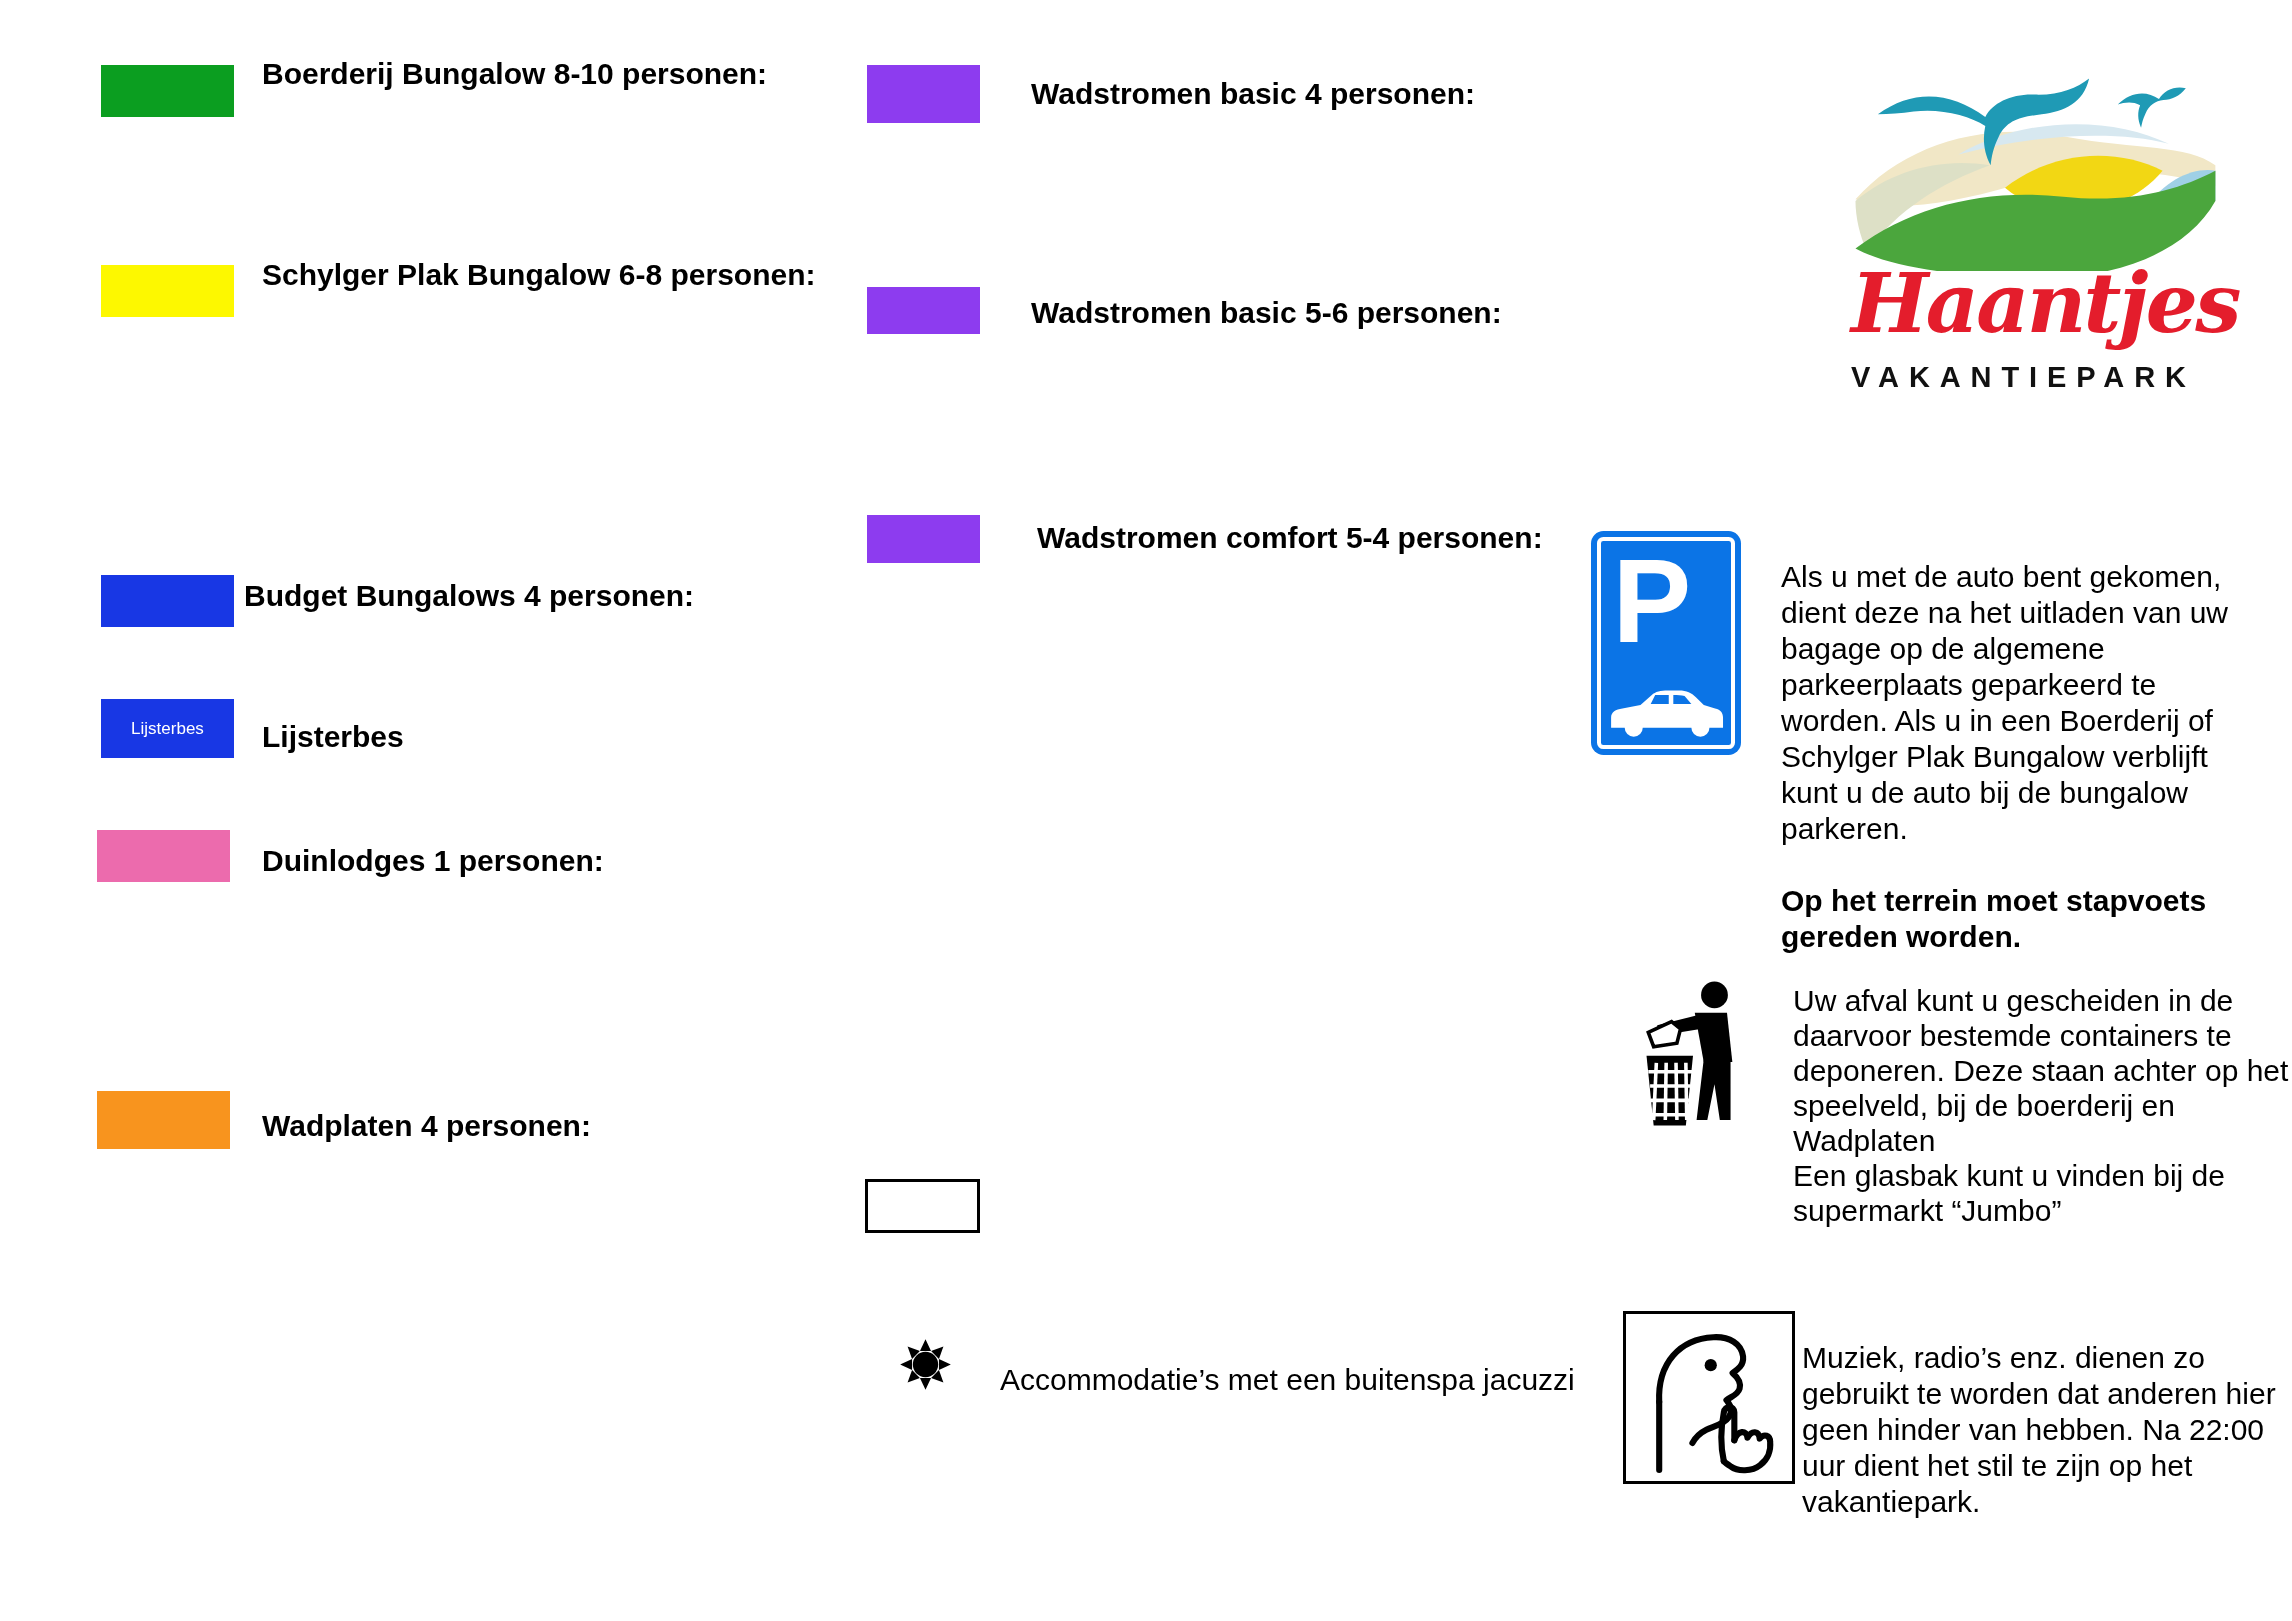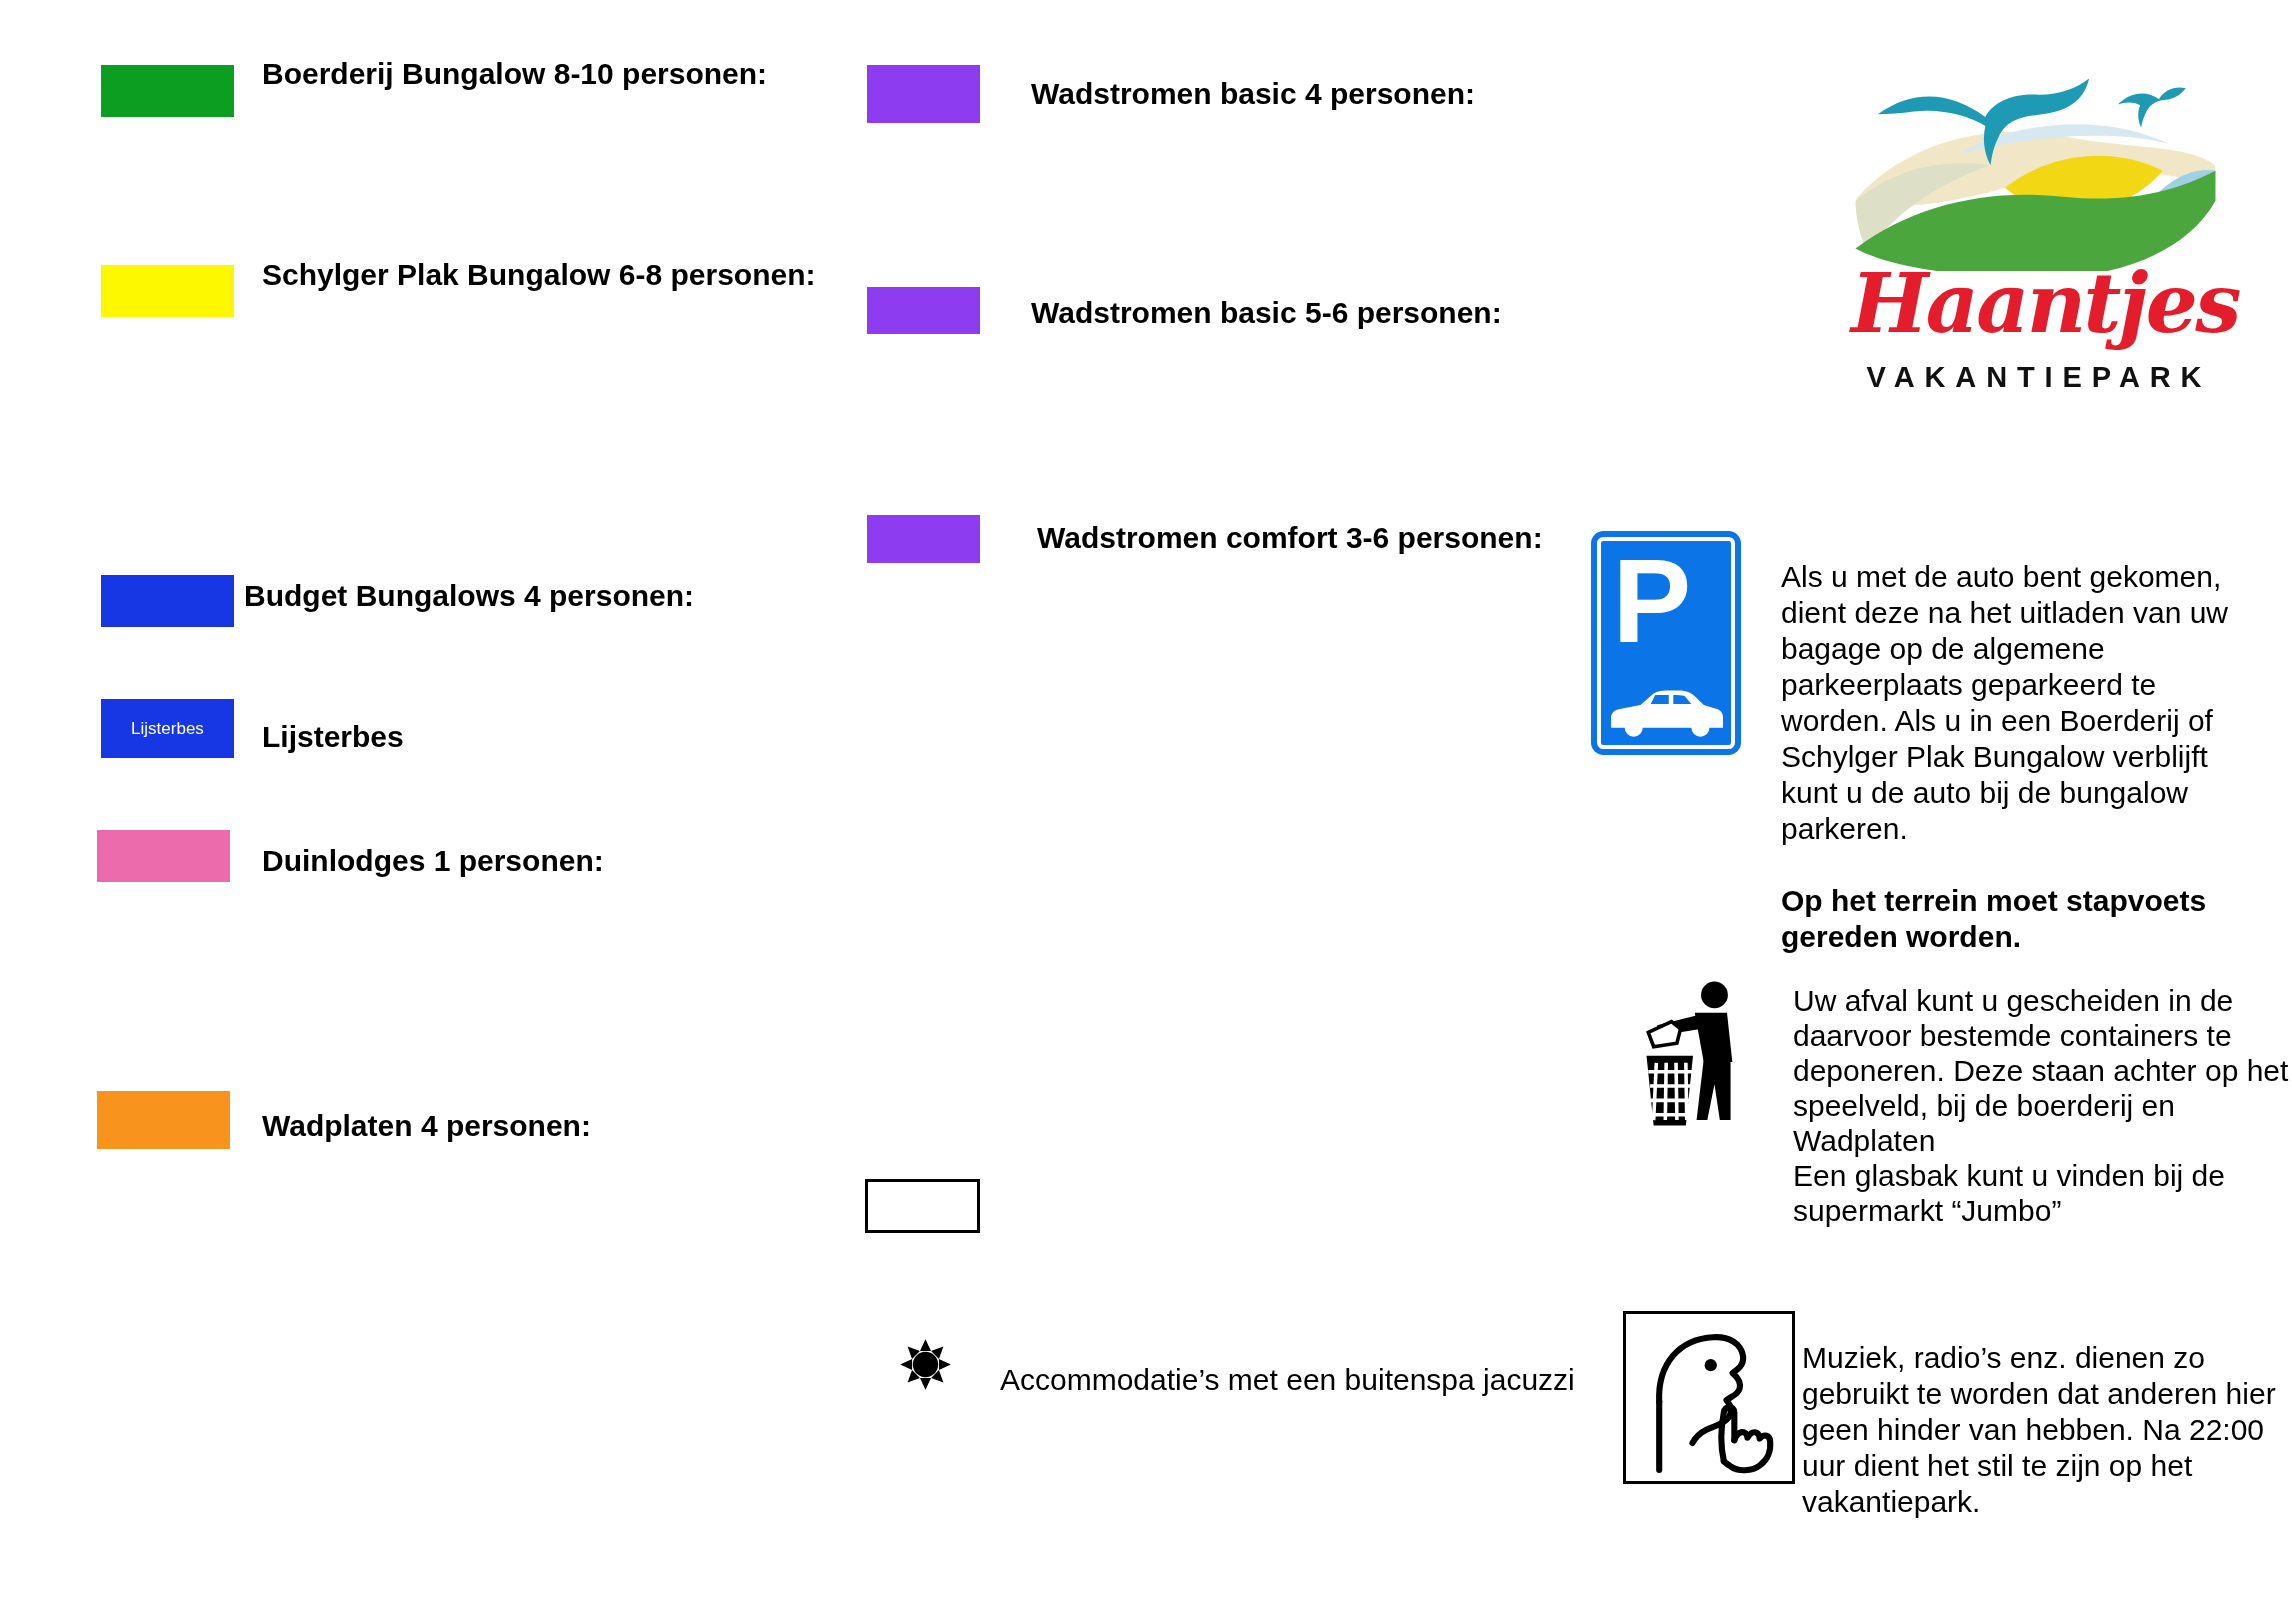--- a/index.html
+++ b/index.html
@@ -21,21 +21,21 @@
   .psign svg{position:absolute;left:12.5px;bottom:16px;width:125px;height:52px;}
   
   .white-swatch{position:absolute;left:865px;top:1179px;width:109px;height:48px;background:#fff;border:3.6px solid #000;}
   
   .quietbox{position:absolute;left:1623px;top:1311px;width:166px;height:167px;background:#fff;border:3.6px solid #000;}
   
   .logo{position:absolute;left:1851px;top:65px;width:376px;height:331px;}
   .logo .brand{position:absolute;left:0;top:190px;width:376px;text-align:right;
                font-family:"DejaVu Serif",serif;font-style:italic;font-weight:900;
                font-size:82px;letter-spacing:-2.7px;}
-  .logo .subtitle{position:absolute;left:0;top:296px;width:376px;text-align:center;
+  .logo .subtitle{position:absolute;left:0;top:296px;width:376px;text-align:left;
                   font-size:29px;font-weight:bold;letter-spacing:9.9px;color:#111;}
   .sun{position:absolute;left:897px;top:1336px;width:57px;height:57px;}
 </style>
 </head>
 <body>
 
 <div class="page">
 
   <div class="swatch" style="left: 101px; top: 65px; background: rgb(11, 158, 32);"></div>
   <div class="txt" style="left:262px;top:57px">
@@ -124,21 +124,21 @@
     <div>
 
     <div class="item"></div>
         <div class="item"></div>
         <div class="item"></div>
       </div>
   </div>
 
   <div class="swatch col2" style="left: 867px; top: 515px; height: 48px; background: rgb(141, 60, 239);"></div>
   <div class="txt" style="left:1037px;top:521px">
-    <div class="hdr">Wadstromen comfort 3-6 personen:</div>
+    <div class="hdr">Wadstromen comfort 5-4 personen:</div>
     <div>
 
     <div class="item"></div>
         <div class="item"></div>
         <div class="item"></div>
         <div class="item"></div>
         <div class="item"></div>
         <div class="item"></div>
         <div class="item"></div>
         <div class="item"></div>

